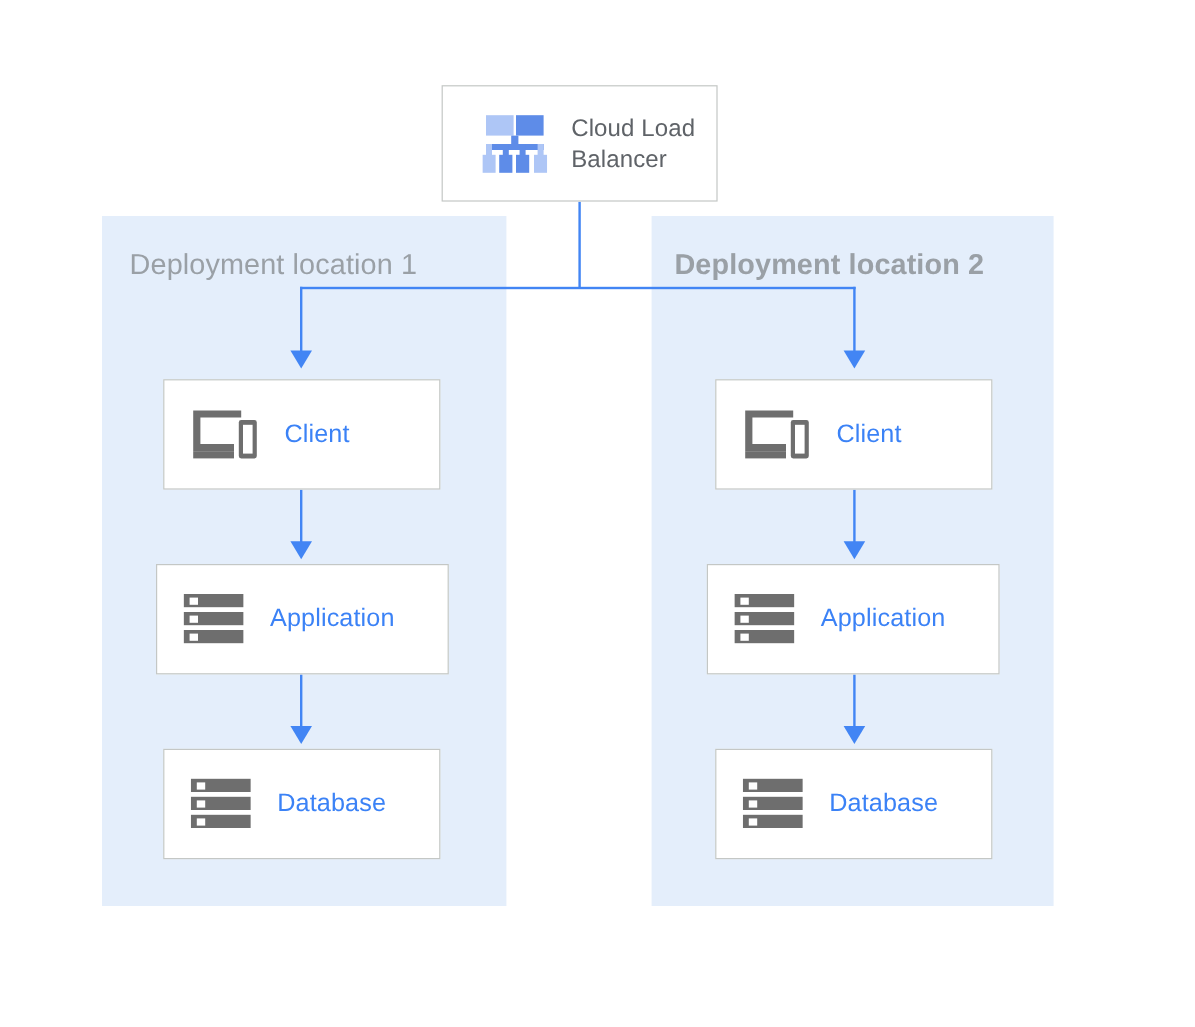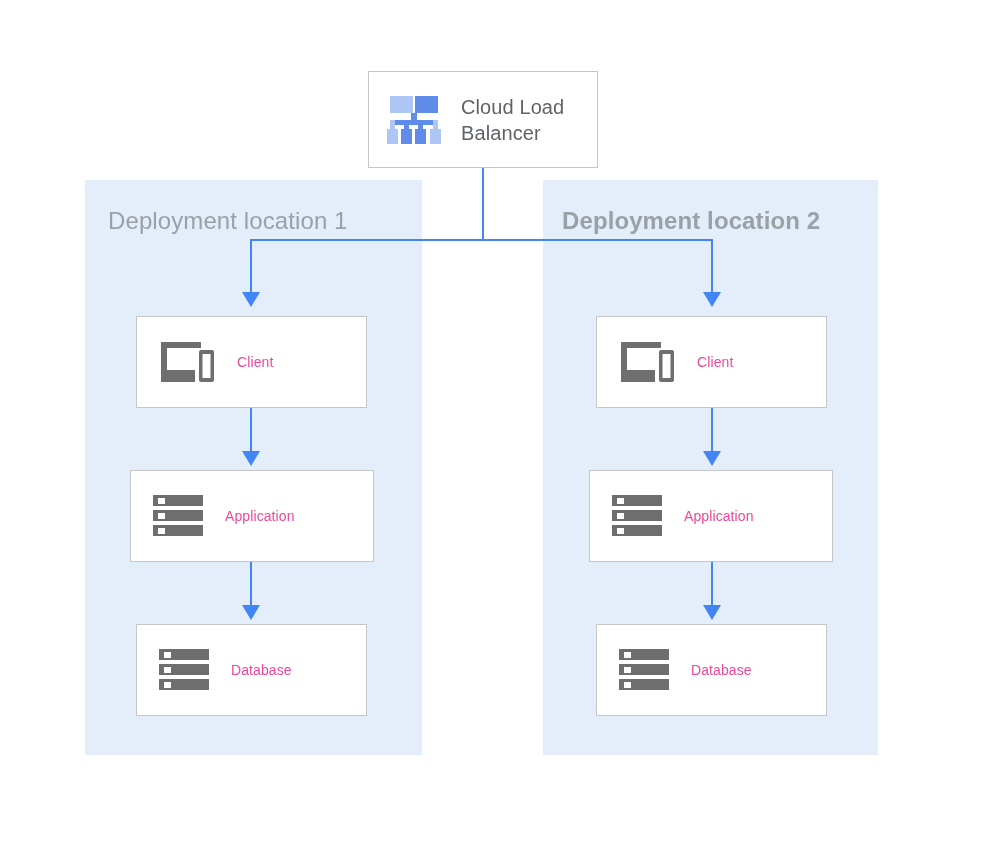--- a/index.html
+++ b/index.html
@@ -42,29 +42,29 @@
     align-items: center;
     z-index: 5;
   }
   .node .icon-slot {
     flex: 0 0 auto;
     display: flex;
     align-items: center;
     justify-content: center;
   }
   .node .node-label {
-    font-size: 14px;
-    color: #ec4899;
+    font-size: 21px;
+    color: #3b82f6;
     white-space: nowrap;
     letter-spacing: 0.1px;
   }
 
   
   #node-lb {
-    padding-left: 18px;
+    padding-left: 33px;
   }
   #node-lb .node-label {
     font-size: 20px;
     color: #5f6368;
     line-height: 26px;
     white-space: pre-line;
     margin-left: 20px;
   }
 
   .node.service {

